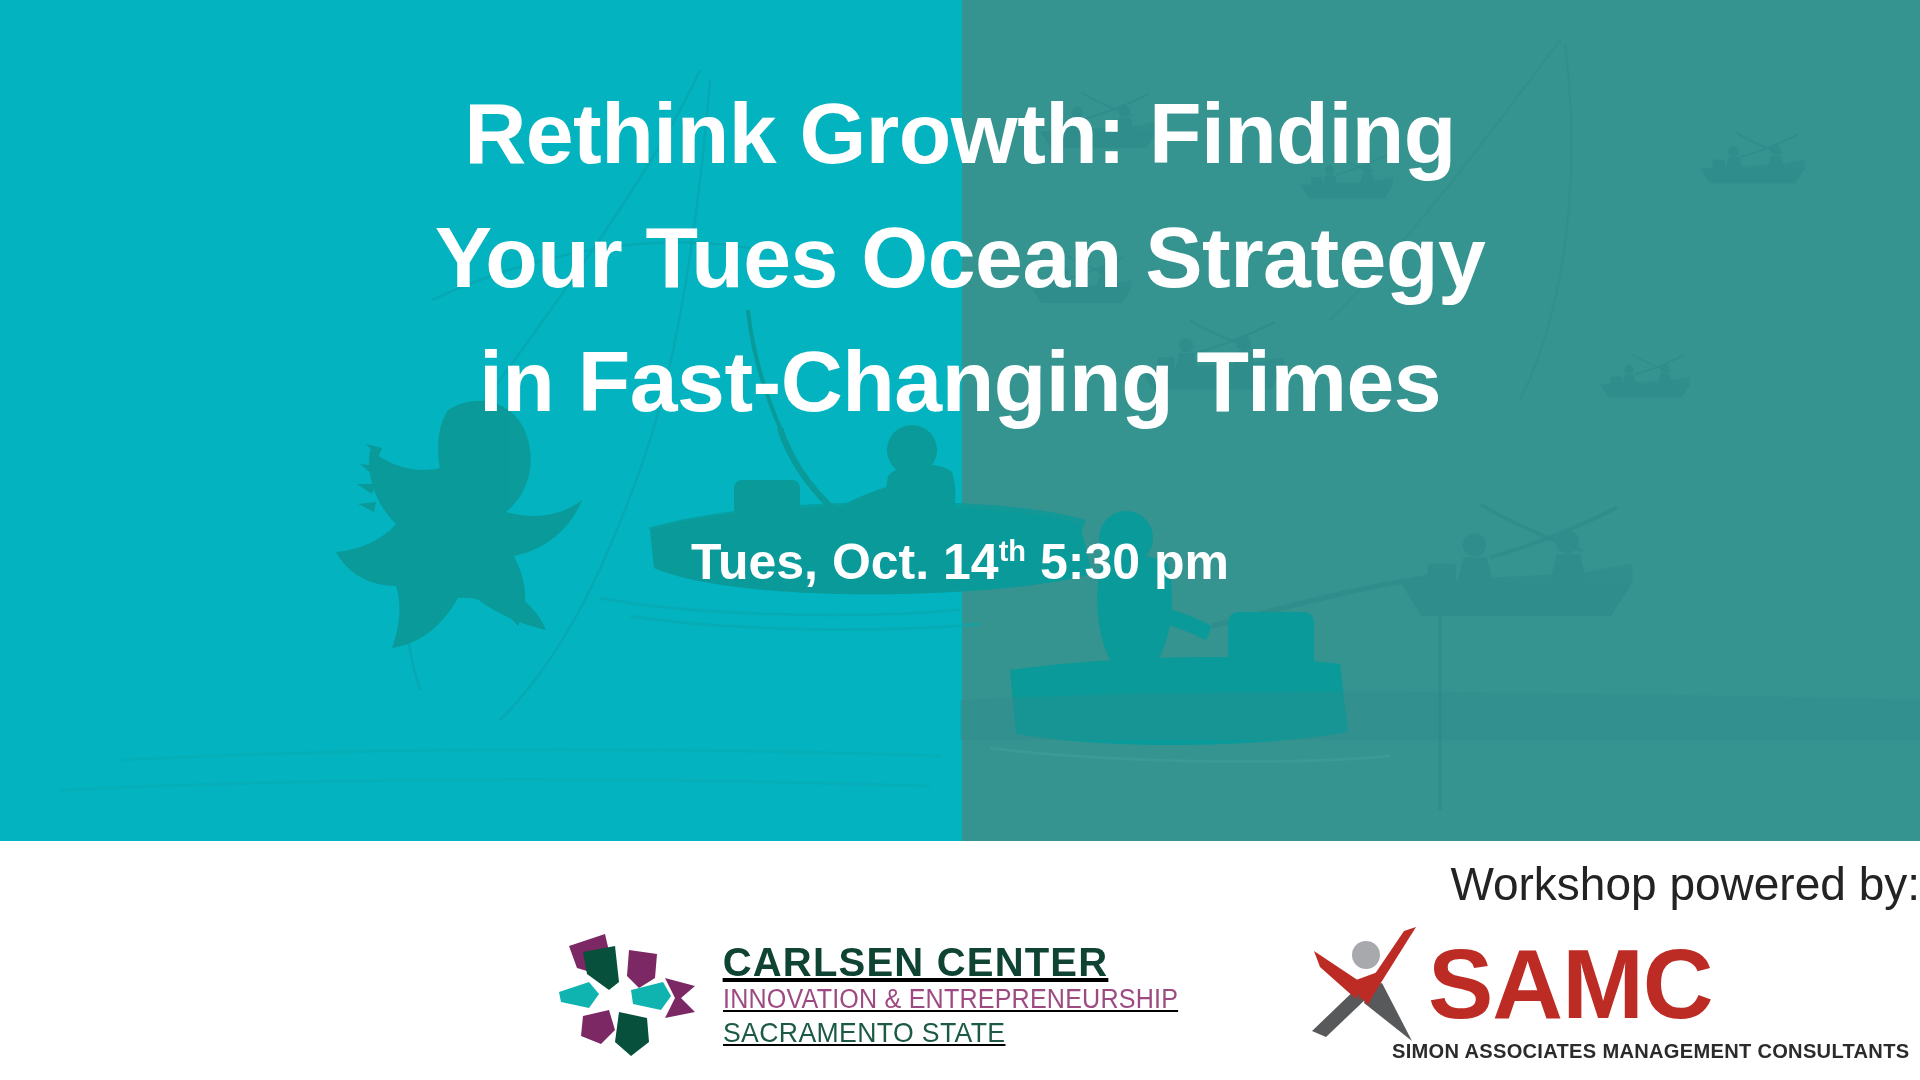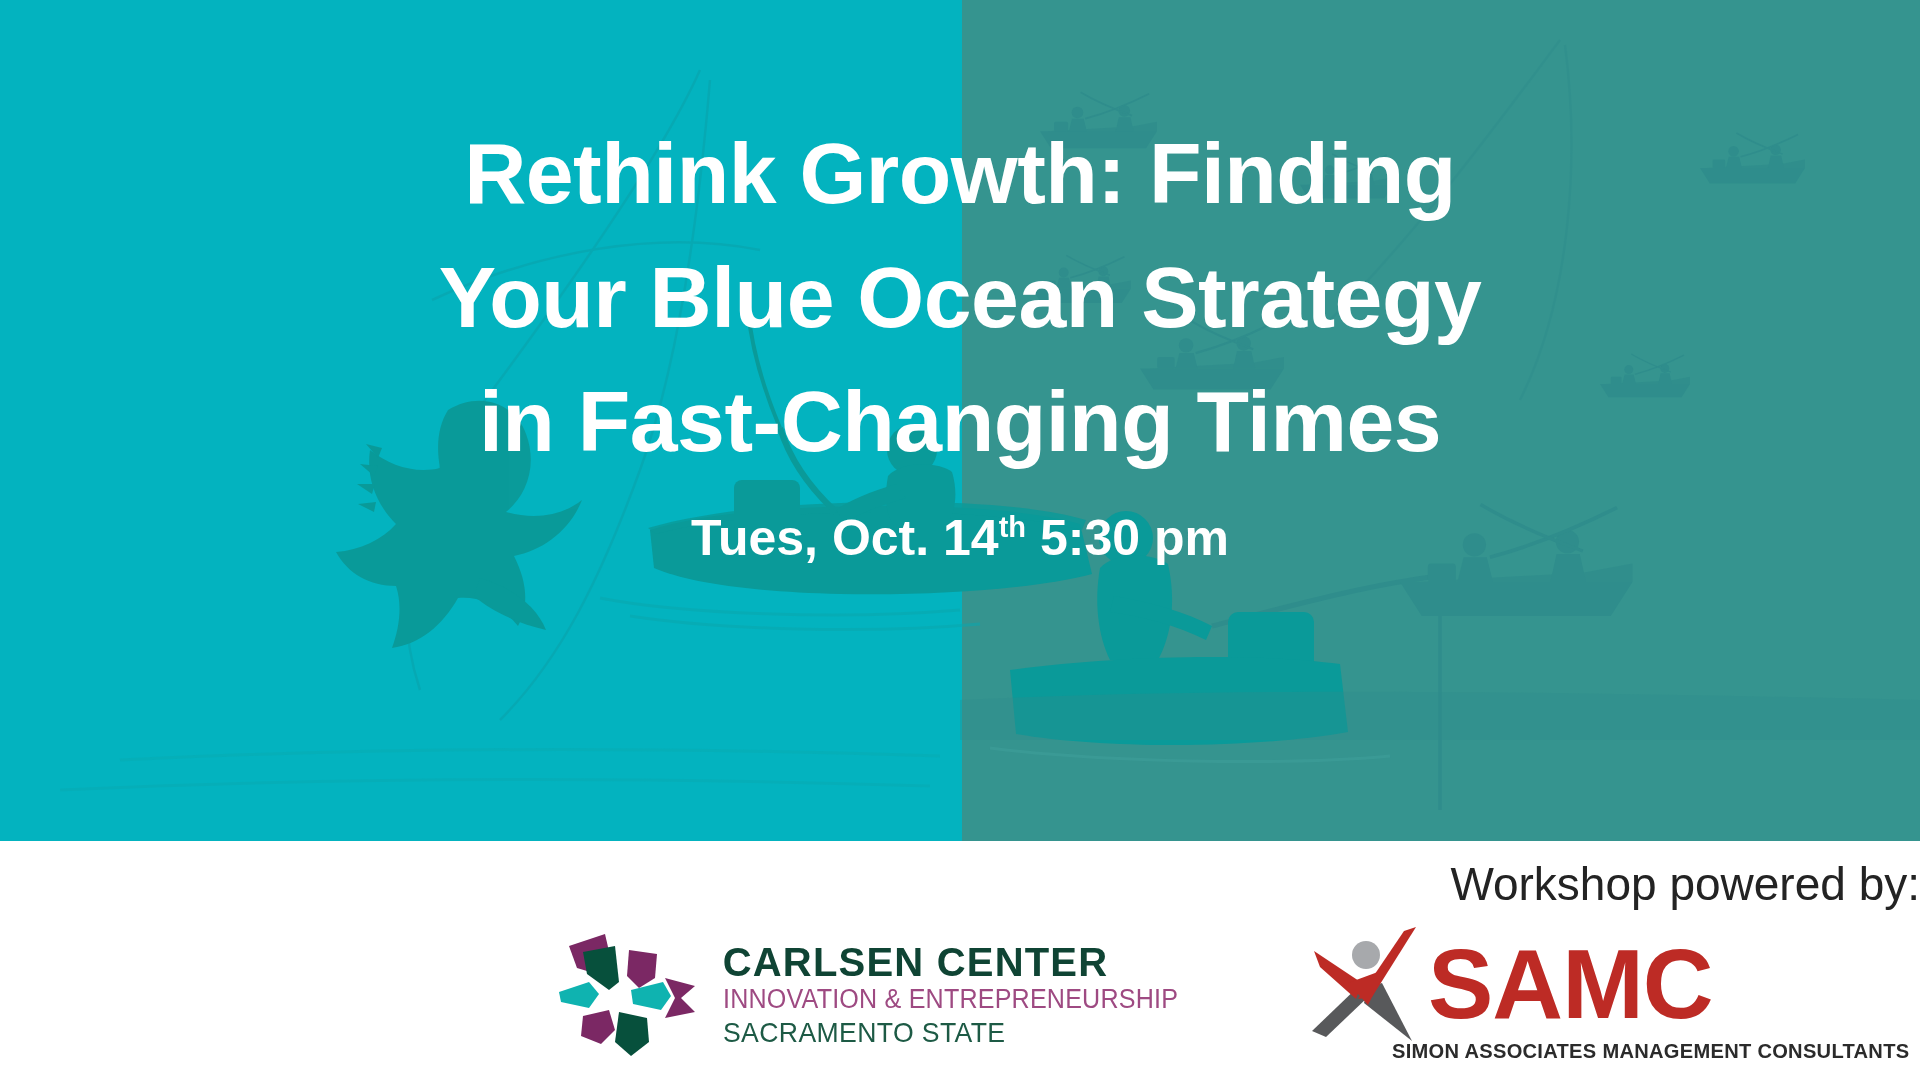--- a/index.html
+++ b/index.html
@@ -22,33 +22,33 @@
   #hero-right { left:962px; width:958px;  background:#35948f; }
 
   
   #hero-art { position:absolute; left:0; top:0; width:1920px; height:841px; }
 
   
   #hero-text {
     position:absolute; left:0; top:0; width:1920px; height:841px;
     display:flex; flex-direction:column; align-items:center;
     justify-content:flex-start;
-    padding-top:112px;
+    padding-top:72px;
   }
   #event-title {
     width:1420px;
     color:#ffffff;
     font-size:86px;
     font-weight:bold;
     line-height:1.44;
     text-align:center;
     letter-spacing:-0.5px;
   }
   #event-datetime {
-    margin-top:26px;
+    margin-top:90px;
     color:#ffffff;
     font-size:50px;
     font-weight:bold;
     text-align:left;
     white-space:nowrap;
   }
   #event-datetime .sup {
     font-size:0.58em;
     vertical-align:super;
     font-weight:bold;
@@ -75,21 +75,21 @@
     font-weight:normal;
     white-space:nowrap;
   }
   #logo-row {
     margin-top:14px;
     display:flex; align-items:center; justify-content:center;
     gap:96px;
   }
 
   
-  #carlsen-logo { display:flex; align-items:center; gap:20px; }
+  #carlsen-logo { display:flex; align-items:center; gap:20px;text-decoration:underline; }
   #carlsen-mark { width:150px; height:128px; flex:0 0 auto; }
   #carlsen-words { display:flex; flex-direction:column; line-height:1; }
   #carlsen-line1 {
     font-size:40px; font-weight:bold; letter-spacing:1.2px;
     color:#0f4434; white-space:nowrap;
   }
   #carlsen-line2 {
     margin-top:4px;
     font-size:27px; font-weight:normal; letter-spacing:0.2px;
     color:#9e4a82; white-space:nowrap;
@@ -250,21 +250,21 @@
         <g stroke="#0aa7ae" stroke-width="3" fill="none" opacity="0.38">
           <path d="M120,760 C360,748 640,746 940,756"></path>
           <path d="M60,790 C320,778 620,776 930,786"></path>
         </g>
       </g>
     </svg>
 
     <div id="hero-text">
       <h1 id="event-title">
         <span>Rethink Growth: Finding</span><br>
-        <span>Your Blue Ocean Strategy</span><br>
+        <span>Your Tues Ocean Strategy</span><br>
         <span>in Fast-Changing Times</span>
       </h1>
 
       <div id="event-datetime">
         <span>Tues,</span>
         <span>Oct.</span>
         <span>14</span><span class="sup">th</span>
         <span>5:30 pm</span>
       </div>
 

